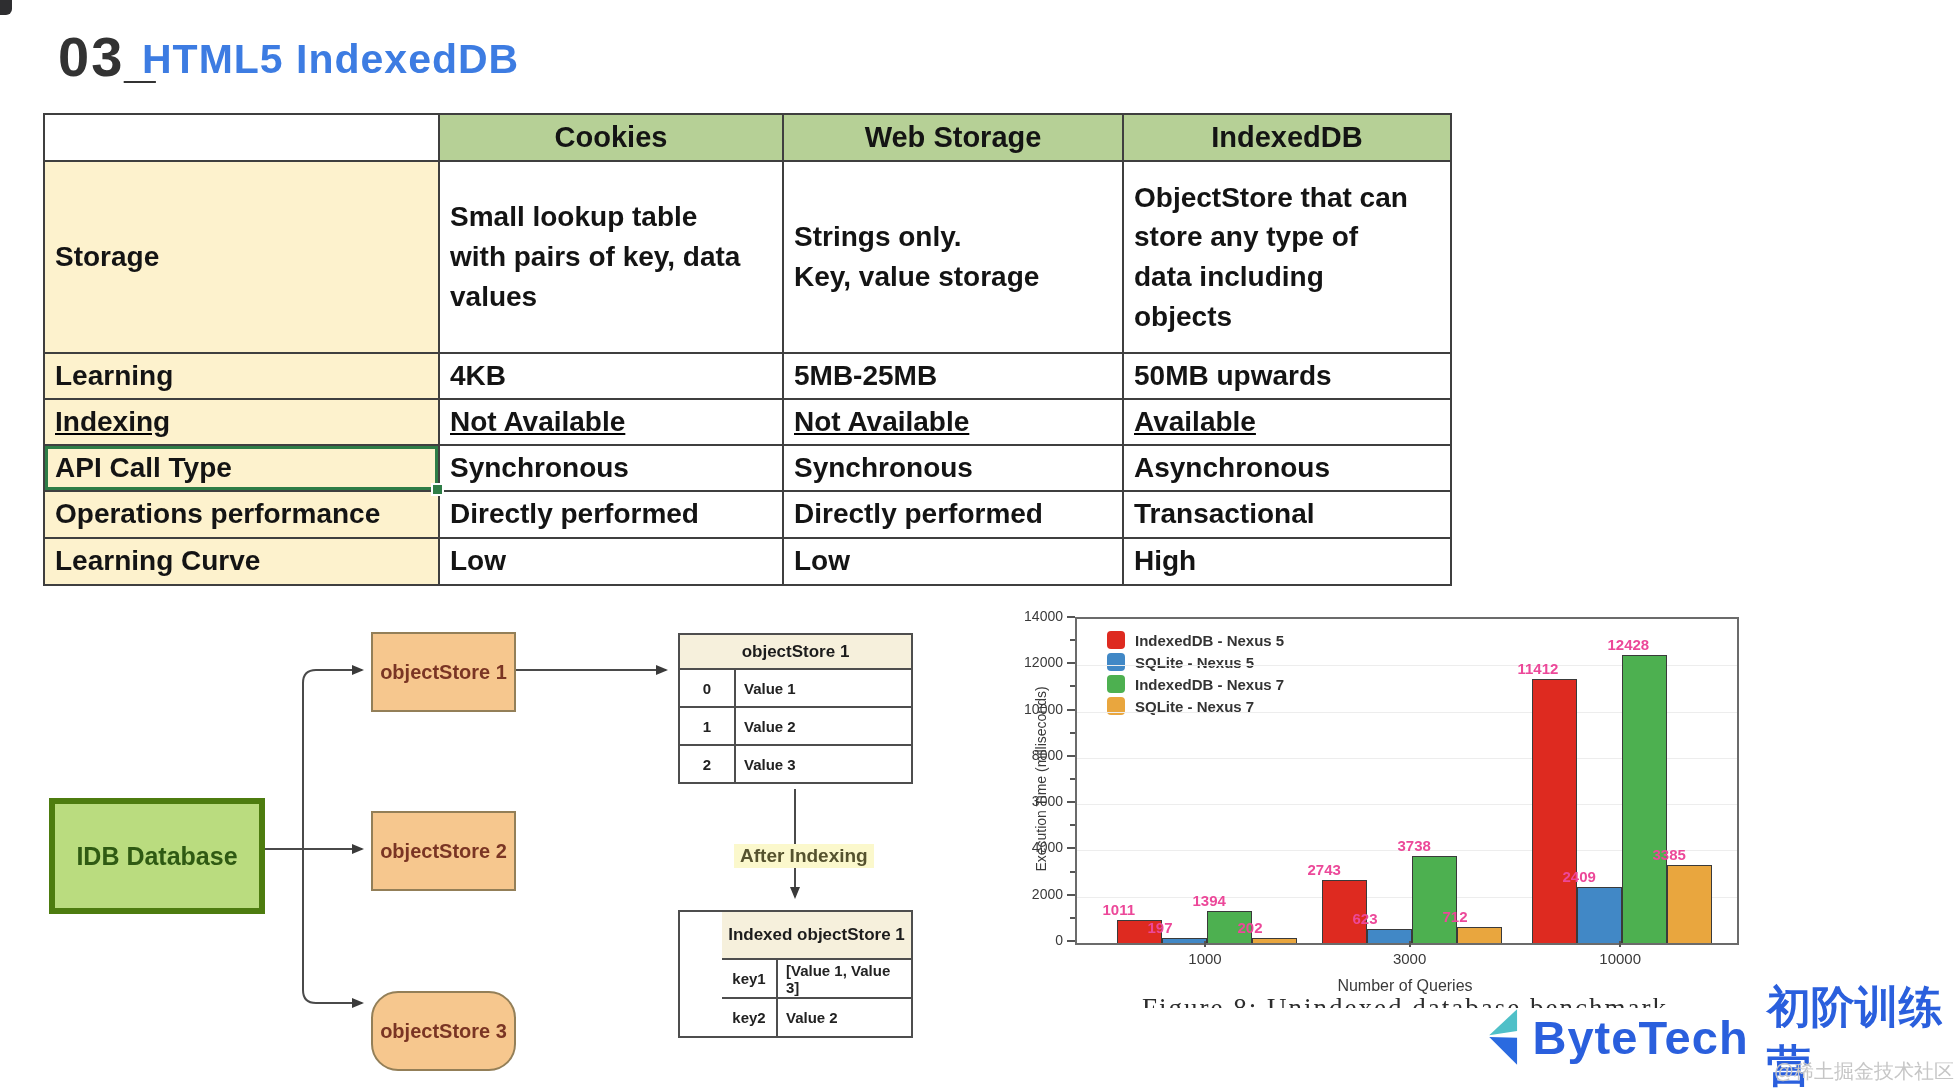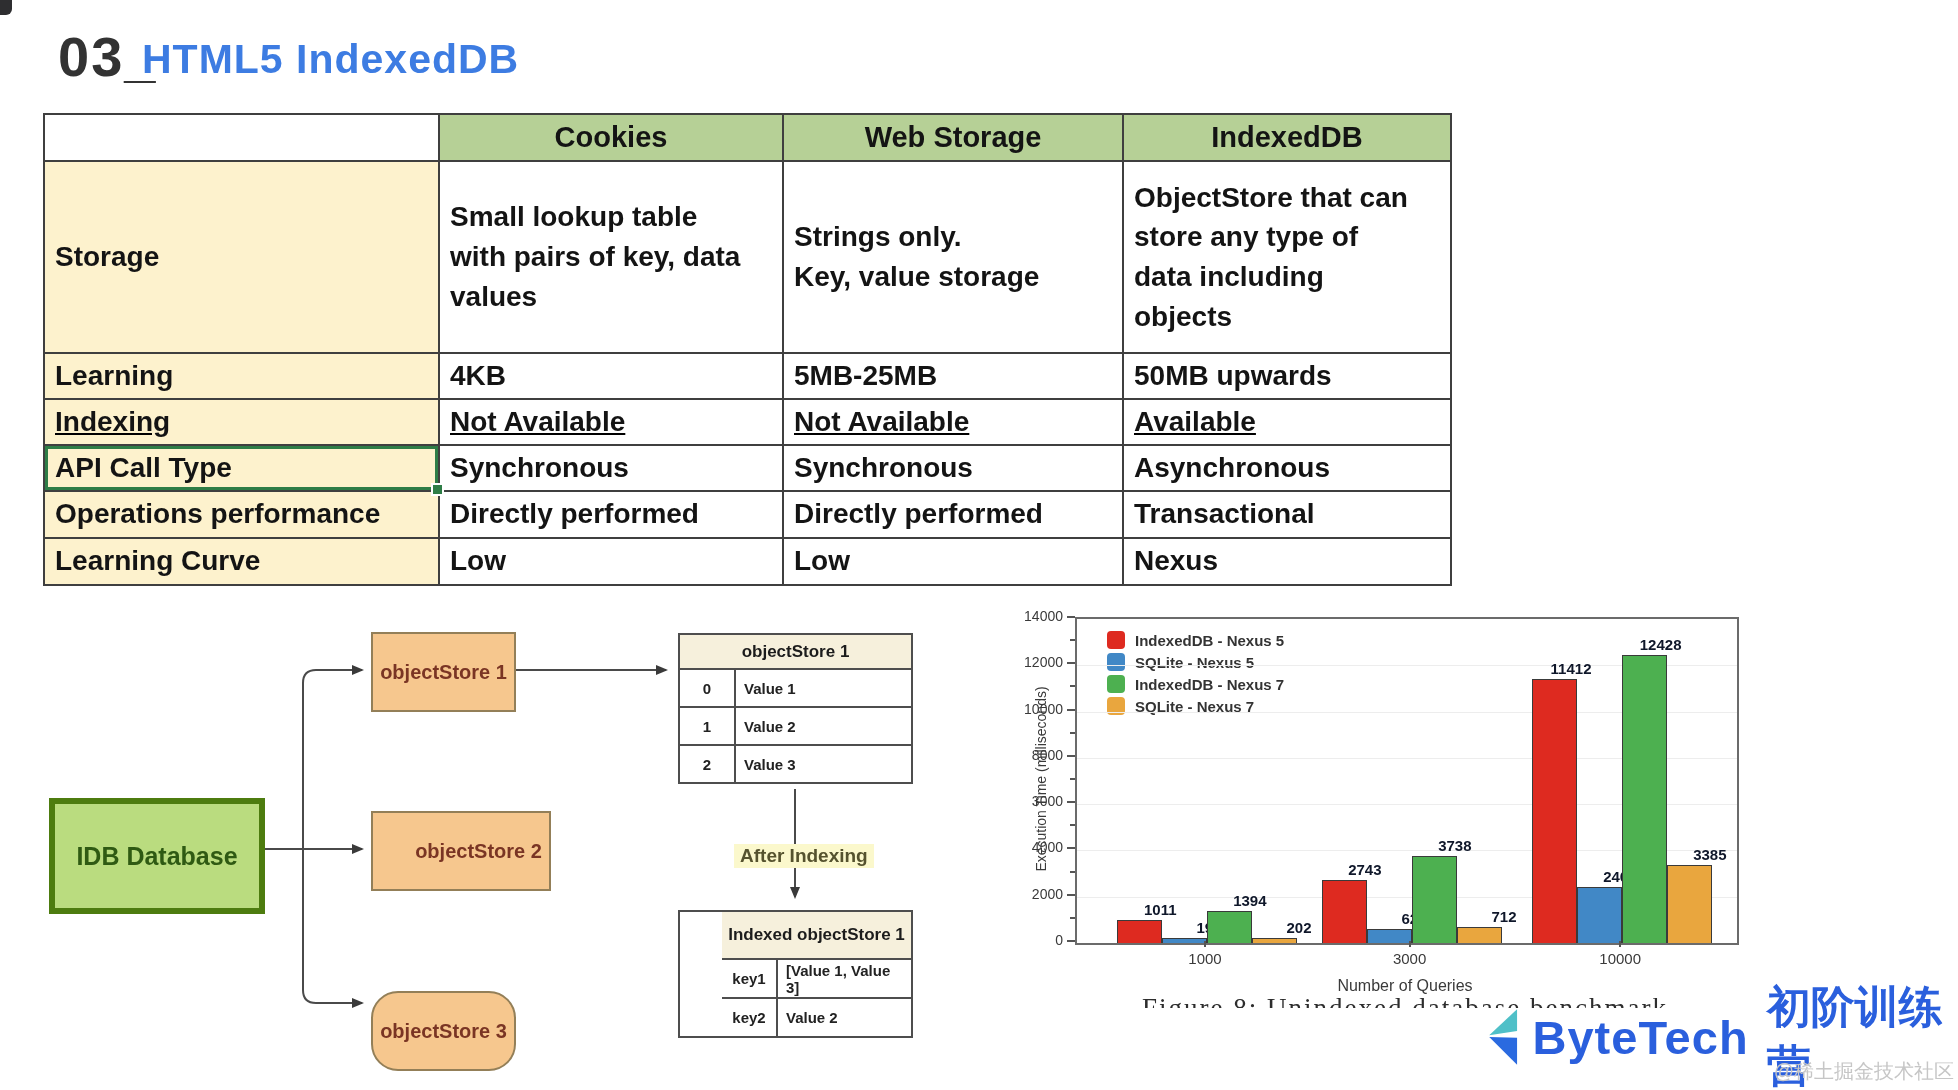--- a/index.html
+++ b/index.html
@@ -24,42 +24,42 @@
   .cmp tbody th{background:#fdf2cd;text-align:left;font-size:28px;}
   .cmp tbody td{background:#fff;line-height:1.42;}
   .cmp .sel{box-shadow:inset 0 0 0 3px #2e7d46;position:relative;}
   .cmp .sel:after{content:"";position:absolute;right:-6px;bottom:-6px;width:9px;height:9px;background:#2e7d46;border:2px solid #fff;}
 
   
   .idb-box{left:49px;top:798px;width:204px;height:104px;background:#badc7f;border:6px solid #4d7c0f;
     display:flex;align-items:center;justify-content:center;font-size:25px;font-weight:700;color:#2f5a13;}
   .store-box{left:371px;width:141px;height:76px;background:#f6c78e;border:2px solid #937f58;
     display:flex;align-items:center;justify-content:center;font-size:20px;font-weight:600;color:#7a3524;}
-  #storeBox1{top:632px;} #storeBox2{top:811px;padding-left:35px;} #storeBox3{top:991px;border-radius:27px;}
+  #storeBox1{top:632px;} #storeBox2{top:811px;} #storeBox3{top:991px;border-radius:27px;}
 
   .mini{position:absolute;left:678px;width:235px;background:#fff;border:2px solid #4e4e4e;box-sizing:border-box;}
   .mini-head{background:#f6f0dc;border-bottom:2px solid #4e4e4e;display:flex;align-items:center;justify-content:center;
     font-weight:700;font-size:17px;color:#1c1c1c;}
   .mini table{border-collapse:collapse;width:100%;table-layout:fixed;}
   .mini td{border-top:2px solid #4e4e4e;font-size:15px;font-weight:600;color:#222;padding:0 8px;background:#fff;}
   .mini tr:first-child td{border-top:none;}
   .mini td.k{width:38px;text-align:center;border-right:2px solid #4e4e4e;}
   #storeTable{top:633px;} #storeTable .mini-head{height:33px;} #storeTable td{height:36px;}
   #indexedTable{top:910px;padding-left:42px;} #indexedTable .mini-head{height:46px;} #indexedTable td{height:37px;}
 
   .after-label{left:734px;top:844px;background:#fbf8cc;color:#55522e;font-weight:700;font-size:19px;padding:1px 6px;}
 
   svg.arrows{position:absolute;left:0;top:0;pointer-events:none;}
 
   
   #chart{left:1005px;top:605px;width:750px;height:395px;}
   #chart .plot{position:absolute;left:70px;top:12px;width:660px;height:324px;border:2px solid #6b6b6b;background:#fff;box-sizing:content-box;}
   .grid{position:absolute;left:0;right:0;height:1px;background:#ededed;}
   .bar{position:absolute;bottom:0;box-sizing:border-box;border:1px solid #3a3a3a;border-bottom:none;}
-  .bar-label{position:absolute;width:74px;text-align:right;font-size:15px;font-weight:600;color:#0f172a;}
+  .bar-label{position:absolute;width:74px;text-align:left;font-size:15px;font-weight:600;color:#ec4899;}
   .ytick-label{position:absolute;width:58px;text-align:right;font-size:14px;color:#3a3a3a;}
   .tickmark{position:absolute;background:#555;}
   .xtick-label{position:absolute;width:100px;text-align:center;font-size:15px;color:#3a3a3a;}
   .xlabel{position:absolute;left:70px;top:372px;width:660px;text-align:center;font-size:16px;color:#3a3a3a;}
   .ylabel{position:absolute;left:-124px;top:164px;width:324px;height:20px;transform:rotate(-90deg);
     text-align:center;font-size:14px;color:#3a3a3a;}
   .legend{position:absolute;left:30px;top:12px;display:flex;flex-direction:column;gap:4px;}
   .lrow{display:flex;align-items:center;gap:10px;}
   .swatch{width:18px;height:18px;border-radius:4px;}
   .lname{font-size:15px;font-weight:600;color:#333;}
@@ -124,21 +124,21 @@
       <tr style="height: 47px;">
         <th>Operations performance</th>
         <td>Directly performed</td>
         <td>Directly performed</td>
         <td>Transactional</td>
       </tr>
       <tr style="height: 47px;">
         <th>Learning Curve</th>
         <td>Low</td>
         <td>Low</td>
-        <td>Nexus</td>
+        <td>High</td>
       </tr>
     </tbody>
 </table>
 
 <svg class="arrows" width="1958" height="1090" viewBox="0 0 1958 1090">
   <defs>
     <marker id="ah" markerUnits="userSpaceOnUse" markerWidth="12" markerHeight="10" refX="10" refY="5" orient="auto">
       <path d="M0,0 L12,5 L0,10 Z" fill="#3a3a3a"></path>
     </marker>
   </defs>

